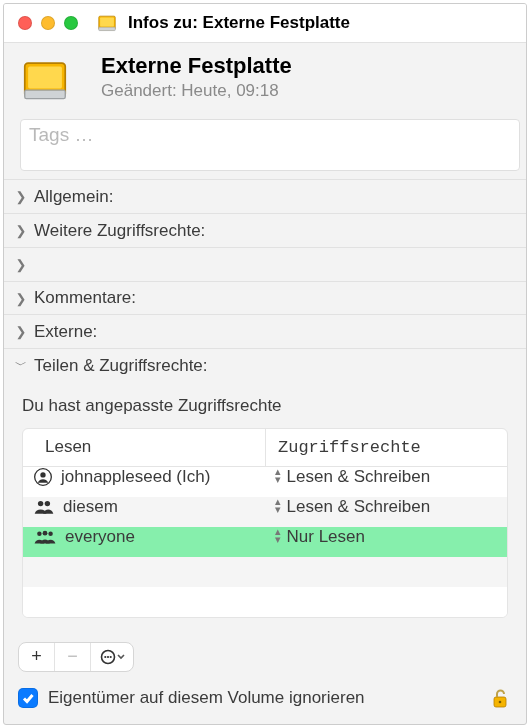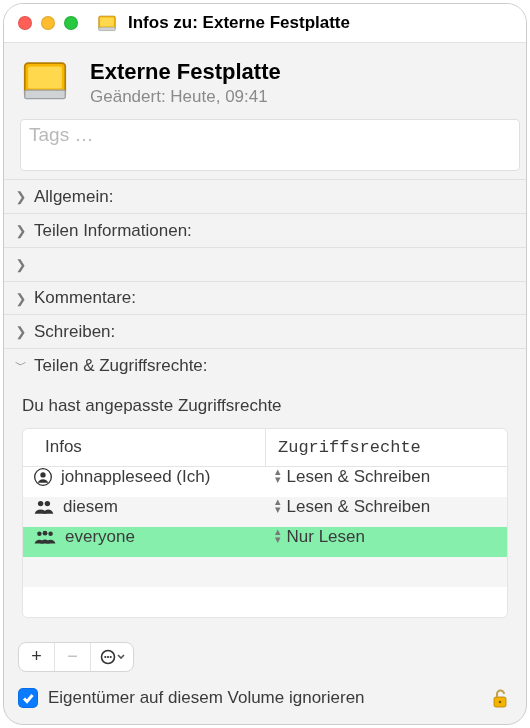--- a/index.html
+++ b/index.html
@@ -8,21 +8,21 @@
     font-family: -apple-system, "Helvetica Neue", Helvetica, Arial, sans-serif;
     background: #fff;
     color: #000;
   }
   .window {
     width: 524px;
     height: 722px;
     margin: 3px;
     background: #f3f3f3;
     border: 1px solid #ccc;
-    border-radius: 20px;
+    border-radius: 3px;
     overflow: hidden;
     display: flex;
     flex-direction: column;
   }
   .titlebar {
     height: 42px;
     background: #fff;
     border-bottom: 1px solid #e1e1e1;
     display: flex;
     align-items: center;
@@ -32,22 +32,22 @@
   .traffic { display: flex; gap: 9px; margin-right: 8px; }
   .dot { width: 14px; height: 14px; border-radius: 50%; }
   .dot.red { background: #ff5f57; border: 0.5px solid rgba(0,0,0,0.12); }
   .dot.yellow { background: #febc2e; border: 0.5px solid rgba(0,0,0,0.12); }
   .dot.green { background: #28c840; border: 0.5px solid rgba(0,0,0,0.12); }
   .title-icon { width: 22px; height: 22px; display:flex; align-items:center; justify-content:center; }
   .titlebar .title { font-size: 17px; font-weight: 700; }
 
   .header {
     display: flex;
-    align-items: flex-end;
-    gap: 18px;
+    align-items: flex-start;
+    gap: 29px;
     padding: 10px 14px 12px 14px;
   }
   .big-icon { width: 54px; height: 54px; display:flex; align-items:center; justify-content:center; }
   .header .name { font-size: 22px; font-weight: 700; }
   .header .modified { font-size: 17px; color: #8a8a8a; margin-top: 2px; }
 
   .tags-field {
     background: #fff;
     border: 1px solid #dfdfdf;
     border-radius: 4px;
@@ -179,58 +179,58 @@
   <div class="header">
     <span class="big-icon">
       <svg class="drive-svg" width="54" height="54" viewBox="0 0 32 32">
         <rect x="4" y="6" width="24" height="20" rx="2" fill="#f7b500" stroke="#b57e00" stroke-width="1"></rect>
         <rect x="4" y="22" width="24" height="5" rx="1" fill="#cfd3d6" stroke="#9ca0a3" stroke-width="0.8"></rect>
         <rect x="6" y="8" width="20" height="13" rx="1" fill="#ffd84d"></rect>
       </svg>
     </span>
     <div>
       <div class="name">Externe Festplatte</div>
-      <div class="modified">Geändert: Heute, 09:41</div>
+      <div class="modified">Geändert: Heute, 09:18</div>
     </div>
   </div>
 
   <div class="tags-field">
     <input type="text" placeholder="Tags …" style="">
   </div>
 
   <div class="section-row">
     <span class="chev">❯</span>
     <span>Allgemein:</span>
   </div>
   <div class="section-row">
     <span class="chev">❯</span>
-    <span>Teilen Informationen:</span>
+    <span>Weitere Zugriffsrechte:</span>
   </div>
   <div class="section-row">
     <span class="chev">❯</span>
   </div>
   <div class="section-row">
     <span class="chev">❯</span>
     <span>Kommentare:</span>
   </div>
   <div class="section-row">
     <span class="chev">❯</span>
-    <span>Schreiben:</span>
+    <span>Externe:</span>
   </div>
   <div class="section-row section-open">
     <span class="chev" style="font-size:12px;">﹀</span>
     <span>Teilen &amp; Zugriffsrechte:</span>
   </div>
 
   <div class="section-body">
     <div class="custom-note">Du hast angepasste Zugriffsrechte</div>
 
     <div class="perm-table">
       <div class="perm-head">
-        <div class="col-name">Infos</div>
+        <div class="col-name">Lesen</div>
         <div class="col-priv">Zugriffsrechte</div>
       </div>
       <div class="perm-body">
         <div class="perm-row">
           <div class="cell user">
             <span>
               <svg width="20" height="20" viewBox="0 0 24 24">
                   <circle cx="12" cy="12" r="10" fill="none" stroke="#333" stroke-width="1.6"></circle>
                   <circle cx="12" cy="9.5" r="3.2" fill="#333"></circle>
                   <path d="M5.5 19c1.5-3 4-4.2 6.5-4.2s5 1.2 6.5 4.2" fill="#333"></path>

